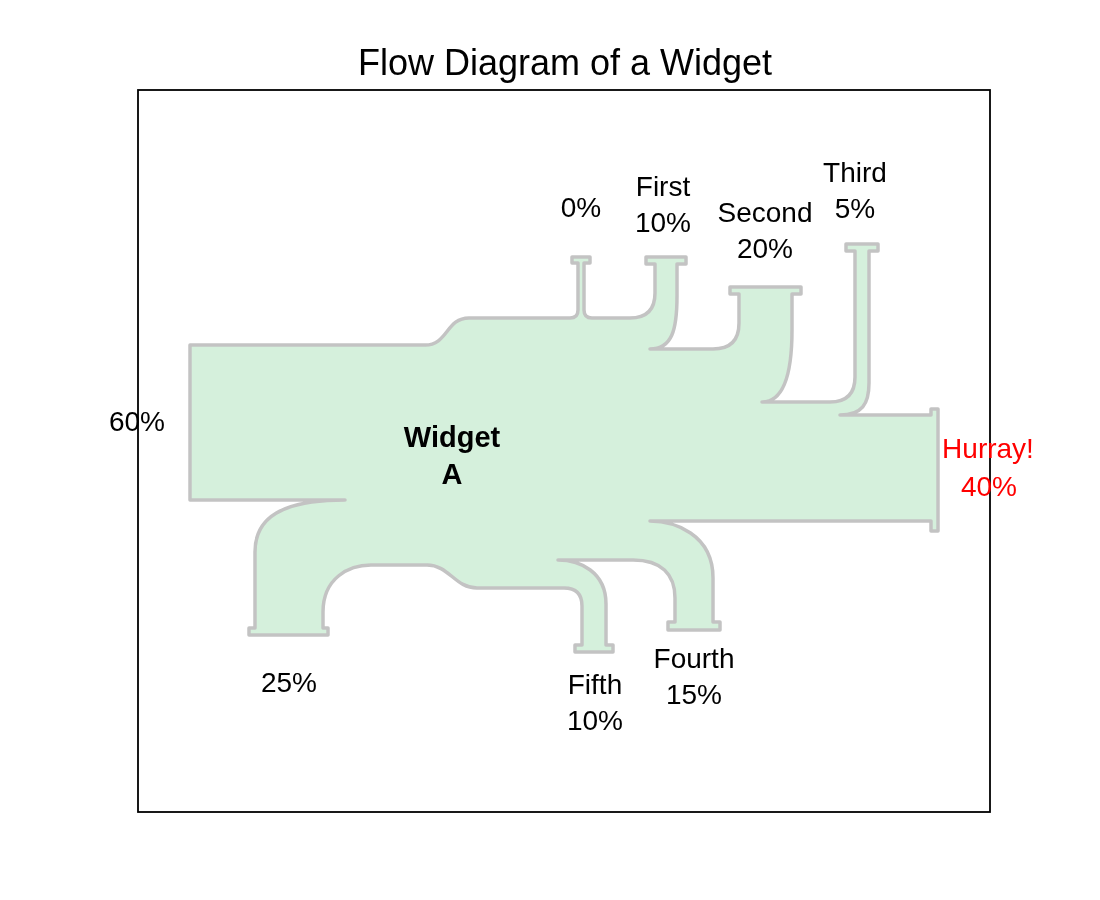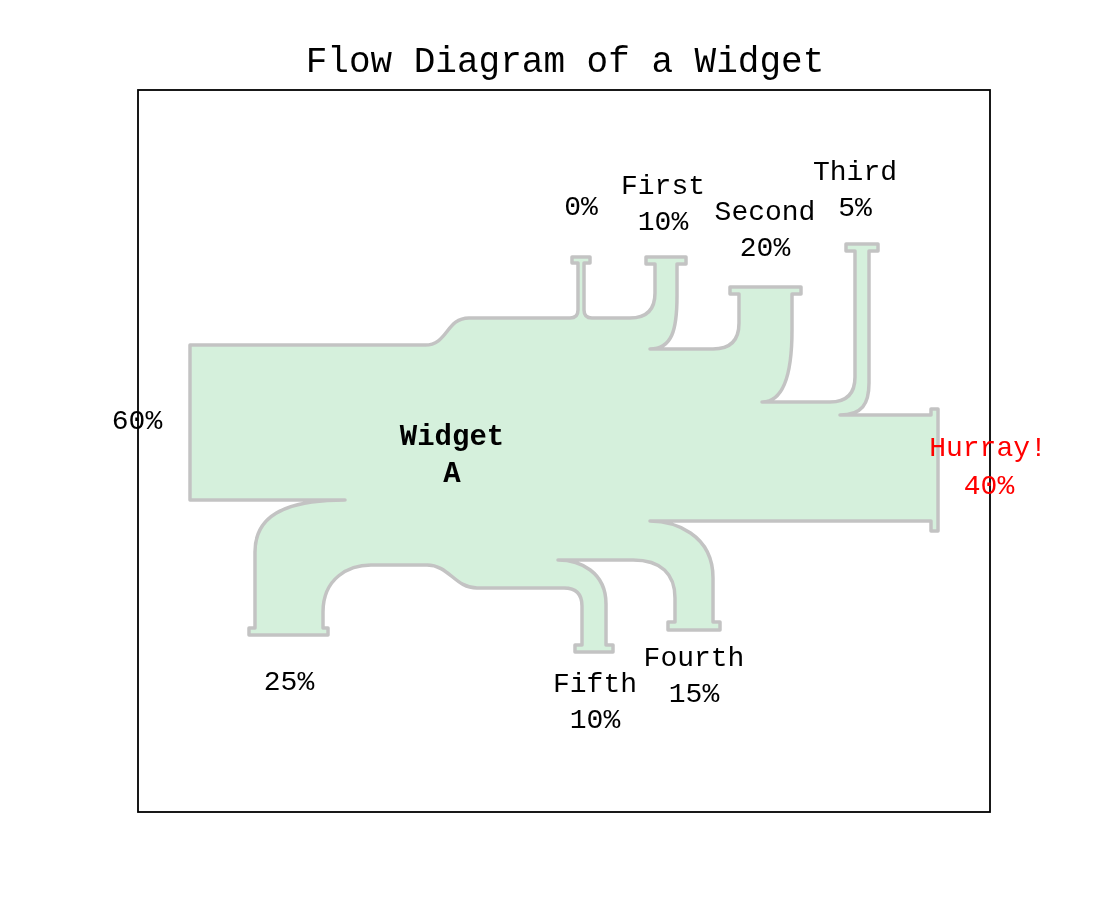--- a/index.html
+++ b/index.html
@@ -1,17 +1,17 @@
 <!DOCTYPE html>
 <html><head>
 <meta charset="utf-8">
 <style>
   html,body{margin:0;padding:0;background:#ffffff;}
   #figure{position:relative;width:1100px;height:900px;background:#ffffff;
-          font-family:Liberation Mono, monospace;}
+          font-family:Liberation Sans, sans-serif;}
   svg{position:absolute;left:0;top:0;}
   .frame{fill:#ffffff;stroke:#000000;stroke-width:1.8;}
   .flow{fill:#d5f0dc;stroke:#c3c3c3;stroke-width:3.5;stroke-linejoin:round;}
   text{fill:#000000;font-size:28px;dominant-baseline:central;text-anchor:middle;}
   .title{font-size:36px;}
   .node-label{font-weight:bold;font-size:29px;}
   .highlight{fill:#ff0000;}
 </style>
 </head>
 <body>

